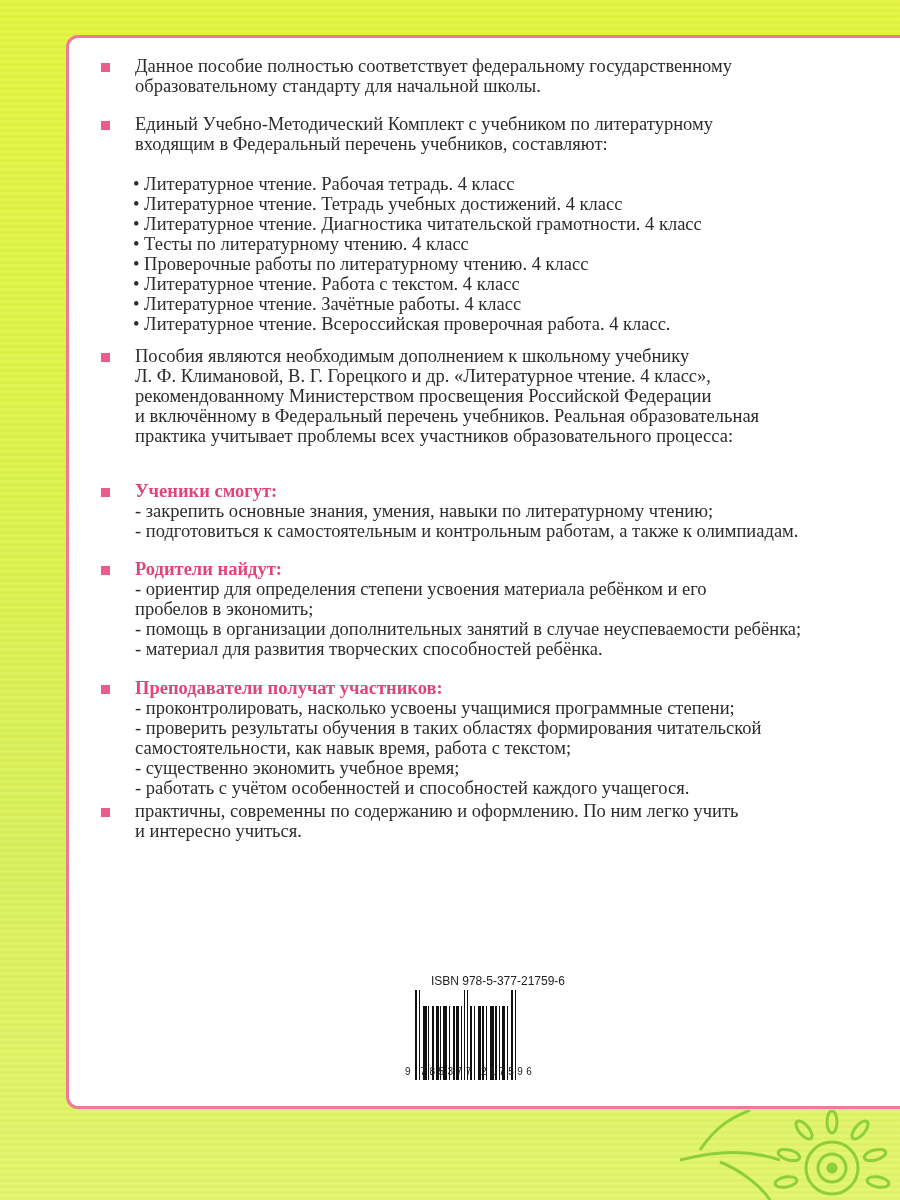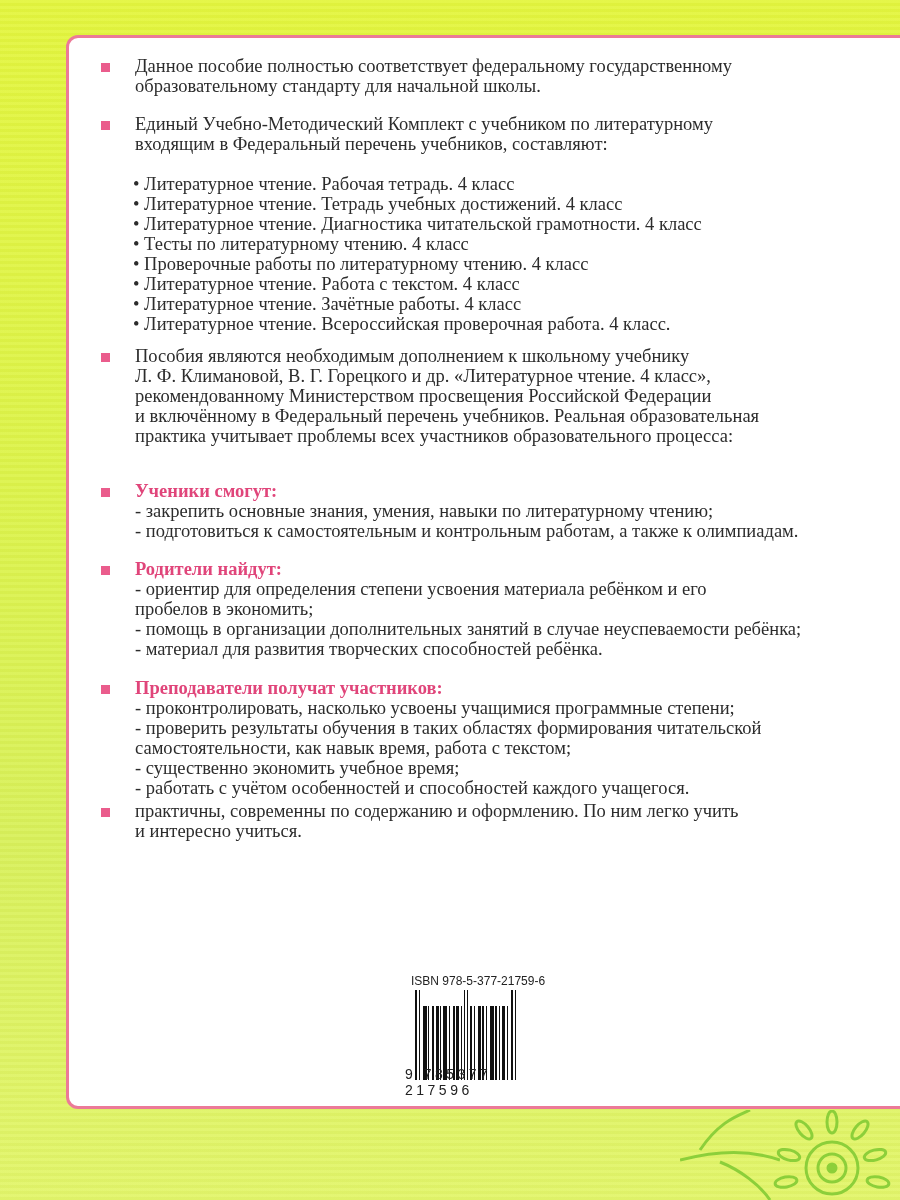--- a/index.html
+++ b/index.html
@@ -25,26 +25,26 @@
   .text {
     position: absolute; left: 66px; right: 20px;
     font-size: 18.5px; line-height: 20px; color: #2c2c2c;
   }
   .text p { margin: 0; white-space: nowrap; }
   .heading { color: #e0457a; font-weight: bold; }
   .bold { font-weight: normal; }
   .isbn-wrap {
     position: absolute; left: 336px; top: 936px; width: 160px;
   }
-  .isbn-label { font-family: "Liberation Sans", sans-serif; font-size: 12px; color: #222; margin-left: 6px; }
+  .isbn-label { font-family: "Liberation Sans", sans-serif; font-size: 12px; color: #222; margin-left: 6px; text-align: right; }
   .barcode { display: flex; align-items: flex-end; height: 90px; margin-top: 2px; margin-left: 10px; }
   .barcode span { display: block; height: 100%; background: #111; }
   .barcode span.gap { background: transparent; }
   .barcode-digits {
-    font-family: "Liberation Sans", sans-serif; font-size: 14px; color: #222; letter-spacing: 3.5px;
+    font-family: "Liberation Sans", sans-serif; font-size: 10px; color: #222; letter-spacing: 3.5px;
     margin-top: -14px; background: transparent; position: relative;
   }
 </style>
 </head>
 <body>
 
 <div class="stripes"></div>
 
 <svg class="deco" style="left:840px;top:280px" width="60" height="920" viewBox="0 0 60 920">
   <g fill="none" stroke="#8ccf3a" stroke-width="3">

